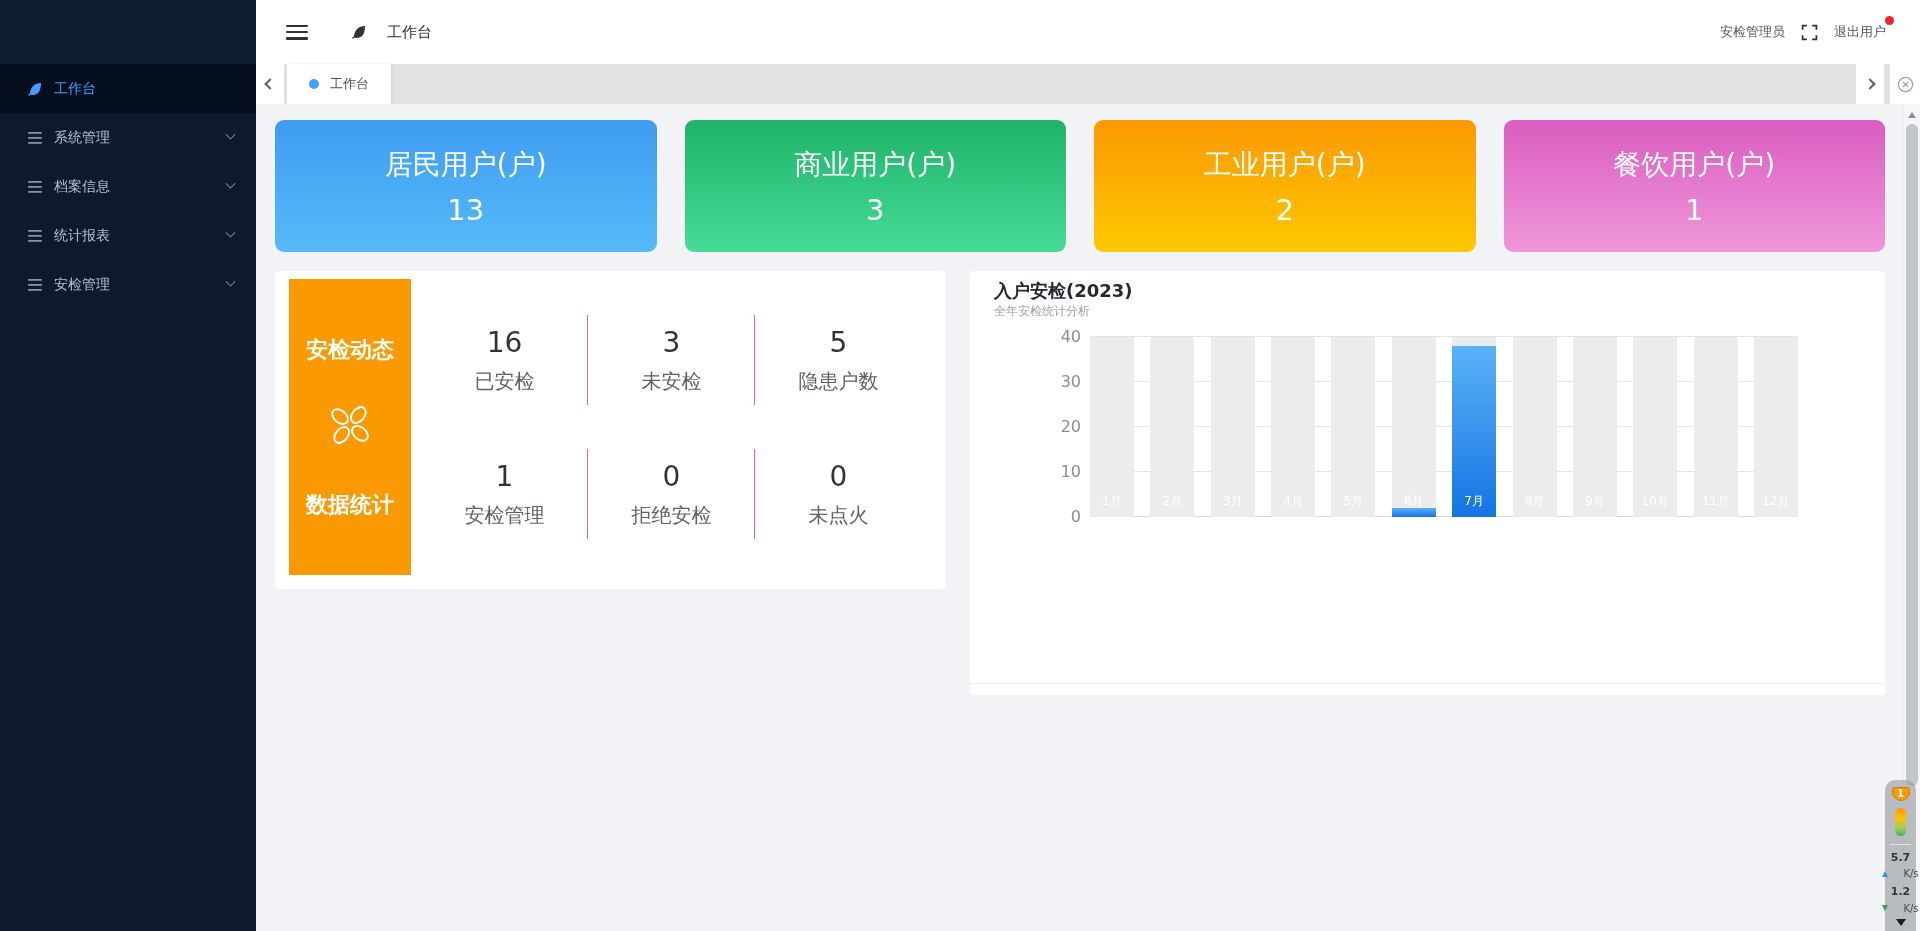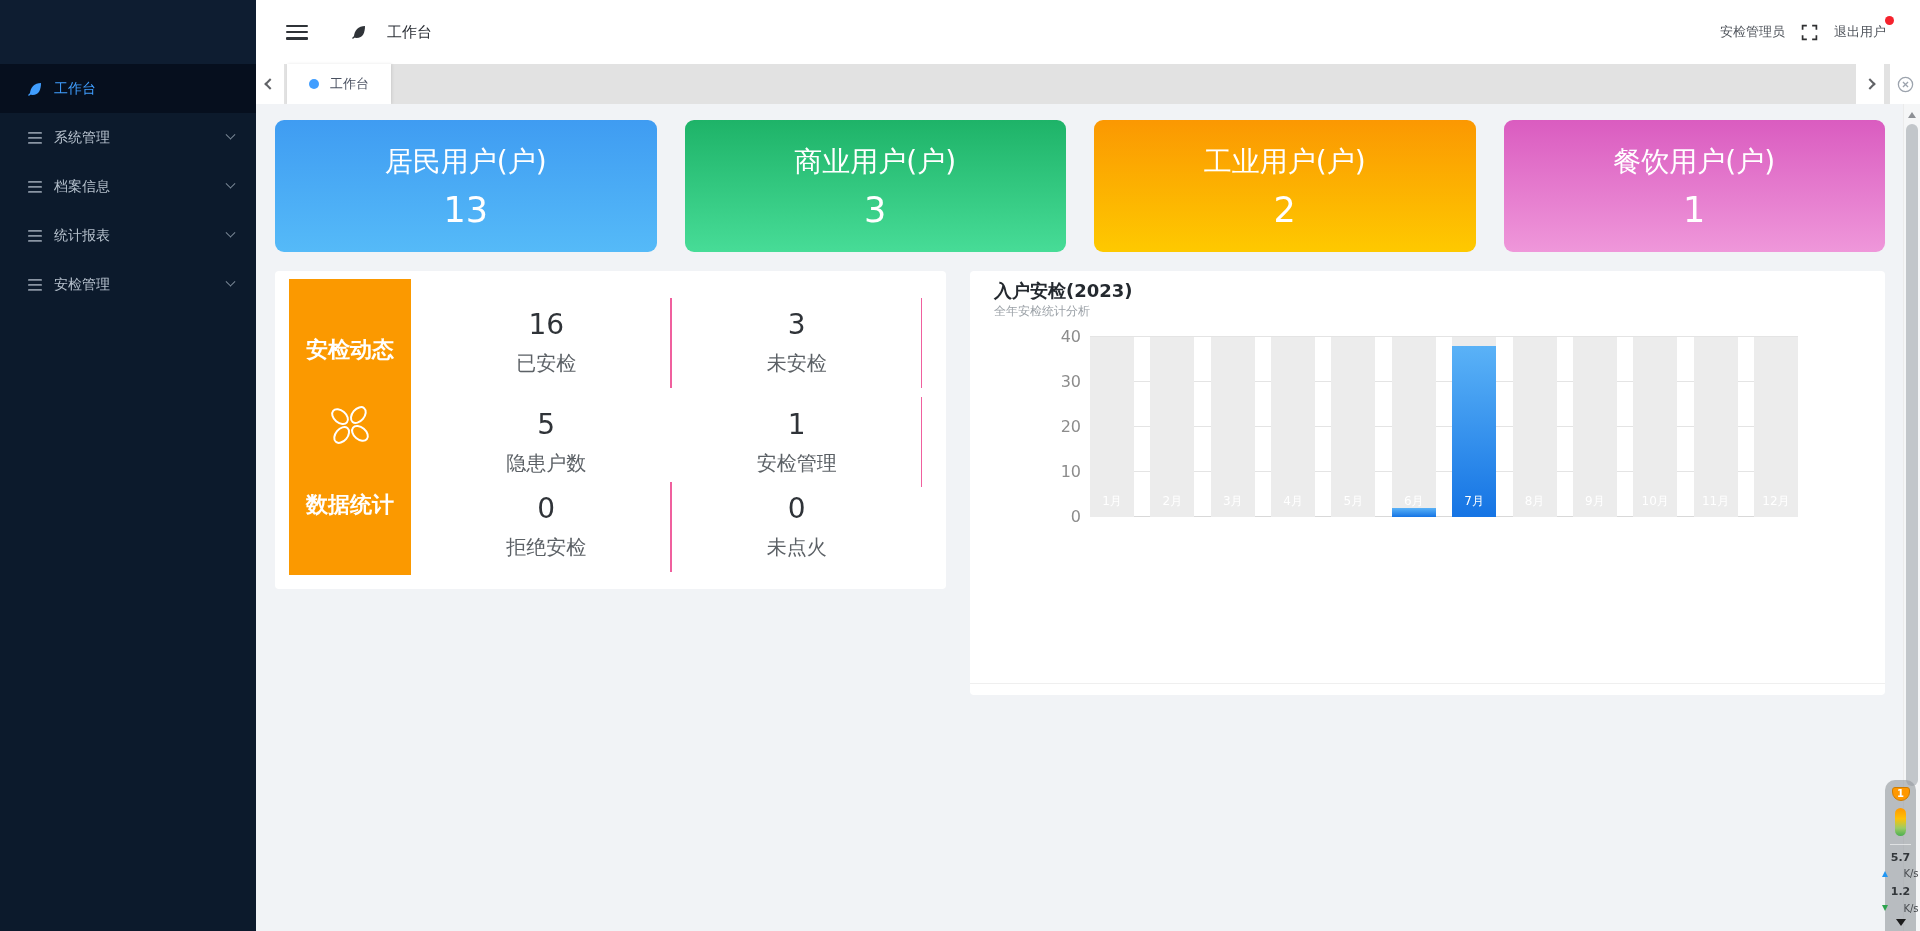--- a/index.html
+++ b/index.html
@@ -51,30 +51,30 @@
   .tab-close-btn { width:30px; background:#fff; margin-left:6px; display:flex;
     align-items:center; justify-content:center; cursor:pointer; }
 
   
   .content { flex:1; background:#f1f3f6; padding:16px 35px 0 19px; position:relative; }
 
   .cards-row { display:flex; gap:28px; }
   .stat-card { flex:1; height:132px; border-radius:9px; color:#fff; cursor:pointer;
     display:flex; flex-direction:column; align-items:center; justify-content:center; gap:9px; }
   .card-title { font-size:28px; }
-  .card-value { font-size:35px;text-align:right; }
+  .card-value { font-size:29px;text-align:right; }
 
   .panels-row { display:flex; gap:24px; margin-top:19px; align-items:flex-start; }
 
   .safety-panel { width:671px; height:318px; background:#fff; border-radius:4px;
     display:flex; padding:8px 14px 14px 14px; }
   .safety-banner { width:122px; background:#fb9900; color:#fff; display:flex;
     flex-direction:column; align-items:center; justify-content:center; gap:32px;
     font-size:22px; font-weight:bold; }
-  .safety-stats { flex:1; display:grid; grid-template-columns:1fr 1fr;
+  .safety-stats { flex:1; display:grid; grid-template-columns:1fr 1fr 1fr;
     grid-template-rows:1fr 1fr; place-items:center; padding:14px 10px; }
   .stat-cell { position:relative; text-align:center; width:100%; }
   .stat-cell.sep::after { content:''; position:absolute; right:0; top:50%;
     transform:translateY(-50%); width:1.5px; height:90px; background:#f0609e; }
   .stat-num { font-size:28px; color:#2f3338; }
   .stat-label { font-size:20px; color:#5c6166; margin-top:9px; }
 
   .chart-panel { flex:1; height:424px; background:#fff; border-radius:4px;
     padding:8px 24px; position:relative; }
   .chart-title { font-size:18px; font-weight:bold; color:#24292f; }

